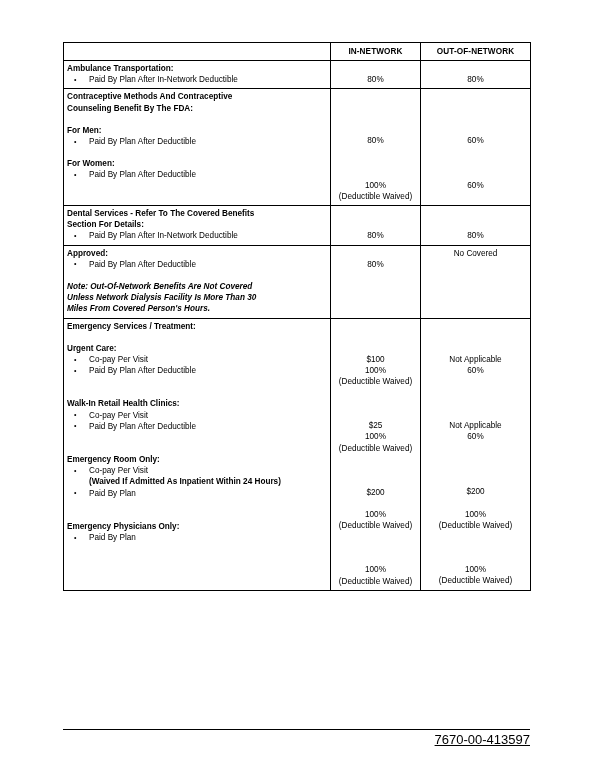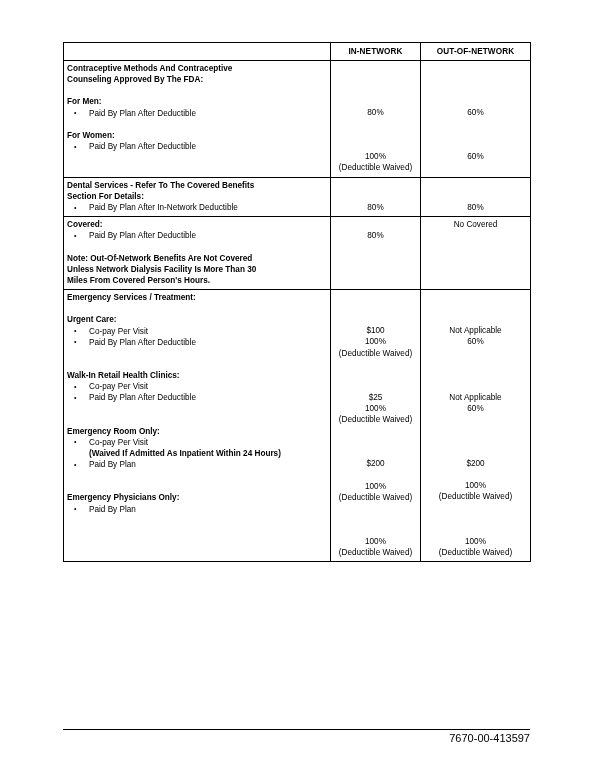--- a/index.html
+++ b/index.html
@@ -63,20 +63,21 @@
   td.benefit .ttl {
     font-weight: bold;
     display: block;
   }
   td.benefit .sub-ttl {
     font-weight: bold;
     display: block;
   }
   td.benefit .note {
     font-weight: bold;
+    font-style: italic;
     display: block;
   }
   td.benefit ul {
     list-style: none;
     margin: 0;
     padding: 0;
   }
   td.benefit li {
     position: relative;
     padding-left: 22px;
@@ -131,21 +132,22 @@
     left: 0;
     top: 732px;
     width: 600px;
     text-align: center;
     font-size: 8.2px;
   }
   .footer-doc {
     position: absolute;
     right: 70px;
     top: 732px;
-    font-size: 11px;
+    font-size: 13px;
+    text-decoration: underline;
   }
 </style>
 </head>
 <body>
 
 <div id="page">
 
   <table class="benefits-table">
     <colgroup>
       <col class="c-benefit">
@@ -156,26 +158,42 @@
     <thead>
       <tr>
         <th class="blank-head"></th>
         <th>IN-NETWORK</th>
         <th>OUT-OF-NETWORK</th>
       </tr>
     </thead>
 
     <tbody>
 
+      <tr>
+        <td class="benefit">
+          <span class="ttl">Ambulance Transportation:</span>
+          <ul>
+            <li>Paid By Plan After In-Network Deductible</li>
+          </ul>
+        </td>
+        <td class="val">
+          <span class="pad-top"></span>
+          <span class="v">80%</span>
+        </td>
+        <td class="val">
+          <span class="pad-top"></span>
+          <span class="v">80%</span>
+        </td>
+      </tr>
 
 
       <tr>
         <td class="benefit">
           <span class="ttl">Contraceptive Methods And Contraceptive</span>
-          <span class="ttl">Counseling Approved By The FDA:</span>
+          <span class="ttl">Counseling Benefit By The FDA:</span>
           <span class="gap"></span>
           <span class="sub-ttl">For Men:</span>
           <ul>
             <li>Paid By Plan After Deductible</li>
           </ul>
           <span class="gap"></span>
           <span class="sub-ttl">For Women:</span>
           <ul>
             <li>Paid By Plan After Deductible</li>
           </ul>
@@ -220,21 +238,21 @@
         </td>
         <td class="val">
           <span class="v-gap"></span>
           <span class="v-gap"></span>
           <span class="v">80%</span>
         </td>
       </tr>
 
       <tr>
         <td class="benefit">
-          <span class="ttl">Covered:</span>
+          <span class="ttl">Approved:</span>
           <ul>
             <li>Paid By Plan After Deductible</li>
           </ul>
           <span class="gap"></span>
           <span class="note">Note:  Out-Of-Network Benefits Are Not Covered</span>
           <span class="note">Unless Network Dialysis Facility Is More Than 30</span>
           <span class="note">Miles From Covered Person's Hours.</span>
         </td>
         <td class="val">
           <span class="pad-top"></span>

